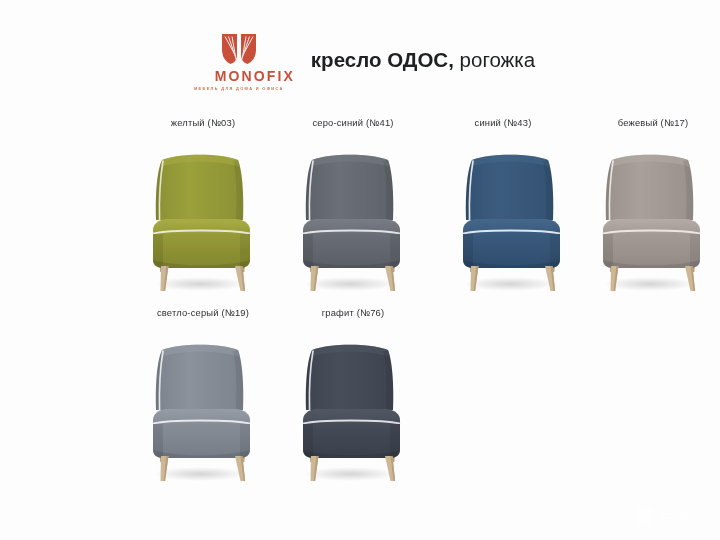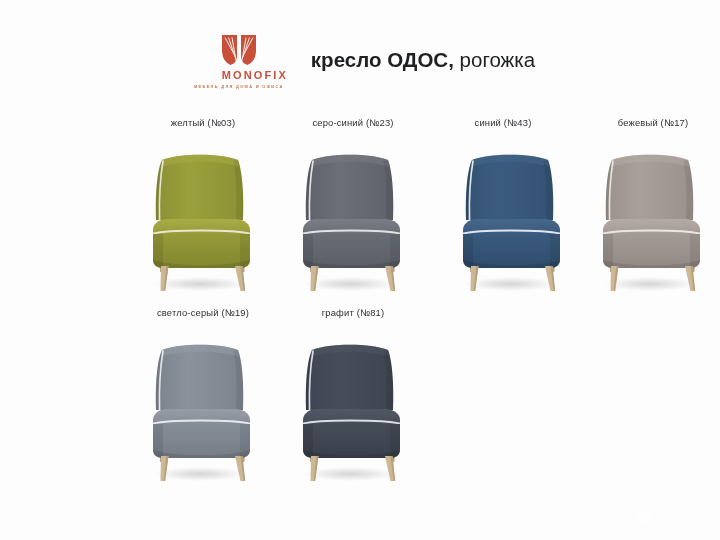--- a/index.html
+++ b/index.html
@@ -12,21 +12,21 @@
   .stage{position:absolute;inset:0;}
 
   
   .header{
     position:absolute;left:0;top:28px;width:720px;height:66px;
     display:flex;align-items:center;justify-content:center;gap:18px;
   }
   .logo{display:flex;flex-direction:column;align-items:center;width:108px;}
   .logo-mark{width:40px;height:34px;display:block;}
   .logo-word{
-    font-size:11px;font-weight:700;letter-spacing:2.1px;
+    font-size:14px;font-weight:700;letter-spacing:2.1px;
     color:#c8503a;line-height:1;margin-top:3px;padding-left:32px;
   }
   .logo-tag{
     font-size:3.9px;font-weight:700;letter-spacing:1.35px;
     color:#c8764f;line-height:1;margin-top:4px;white-space:nowrap;
   }
   .title{
     font-size:20.5px;color:#1f2022;line-height:1;white-space:nowrap;
     padding-bottom:2px;
     text-align:center;
@@ -174,21 +174,21 @@
     <g>
       <path d="M33 132 l7.5 0 l-3.4 25 l-4.6 0 Z" fill="#cdb896"></path>
       <path d="M38.2 132 l2.3 0 l-3.4 25 l-1.4 0 Z" fill="#b79f7c"></path>
       <path d="M107 132 l7.5 0 l2.6 25 l-4.6 0 Z" fill="#cdb896"></path>
       <path d="M112.4 132 l2.1 0 l2.6 25 l-1.5 0 Z" fill="#b79f7c"></path>
     </g>
   </svg>
         </div>
   </div>
   <div class="cell">
-    <div class="cell-label">серо-синий (№23)</div>
+    <div class="cell-label">серо-синий (№41)</div>
     <div class="cell-art">
   <svg viewBox="0 0 150 160">
     <defs>
       <linearGradient id="c1b" x1="0" y1="0" x2="1" y2="0">
         <stop offset="0%" stop-color="#5e626a"></stop>
         <stop offset="38%" stop-color="#6b6f77"></stop>
         <stop offset="100%" stop-color="#5e626a"></stop>
       </linearGradient>
       <linearGradient id="c1t" x1="0" y1="0" x2="0" y2="1">
         <stop offset="0%" stop-color="#787c84"></stop>
@@ -522,21 +522,21 @@
     <g>
       <path d="M33 132 l7.5 0 l-3.4 25 l-4.6 0 Z" fill="#cdb896"></path>
       <path d="M38.2 132 l2.3 0 l-3.4 25 l-1.4 0 Z" fill="#b79f7c"></path>
       <path d="M107 132 l7.5 0 l2.6 25 l-4.6 0 Z" fill="#cdb896"></path>
       <path d="M112.4 132 l2.1 0 l2.6 25 l-1.5 0 Z" fill="#b79f7c"></path>
     </g>
   </svg>
         </div>
   </div>
   <div class="cell">
-    <div class="cell-label">графит (№81)</div>
+    <div class="cell-label">графит (№76)</div>
     <div class="cell-art">
   <svg viewBox="0 0 150 160">
     <defs>
       <linearGradient id="c5b" x1="0" y1="0" x2="1" y2="0">
         <stop offset="0%" stop-color="#3e4450"></stop>
         <stop offset="38%" stop-color="#474d59"></stop>
         <stop offset="100%" stop-color="#3e4450"></stop>
       </linearGradient>
       <linearGradient id="c5t" x1="0" y1="0" x2="0" y2="1">
         <stop offset="0%" stop-color="#515763"></stop>

